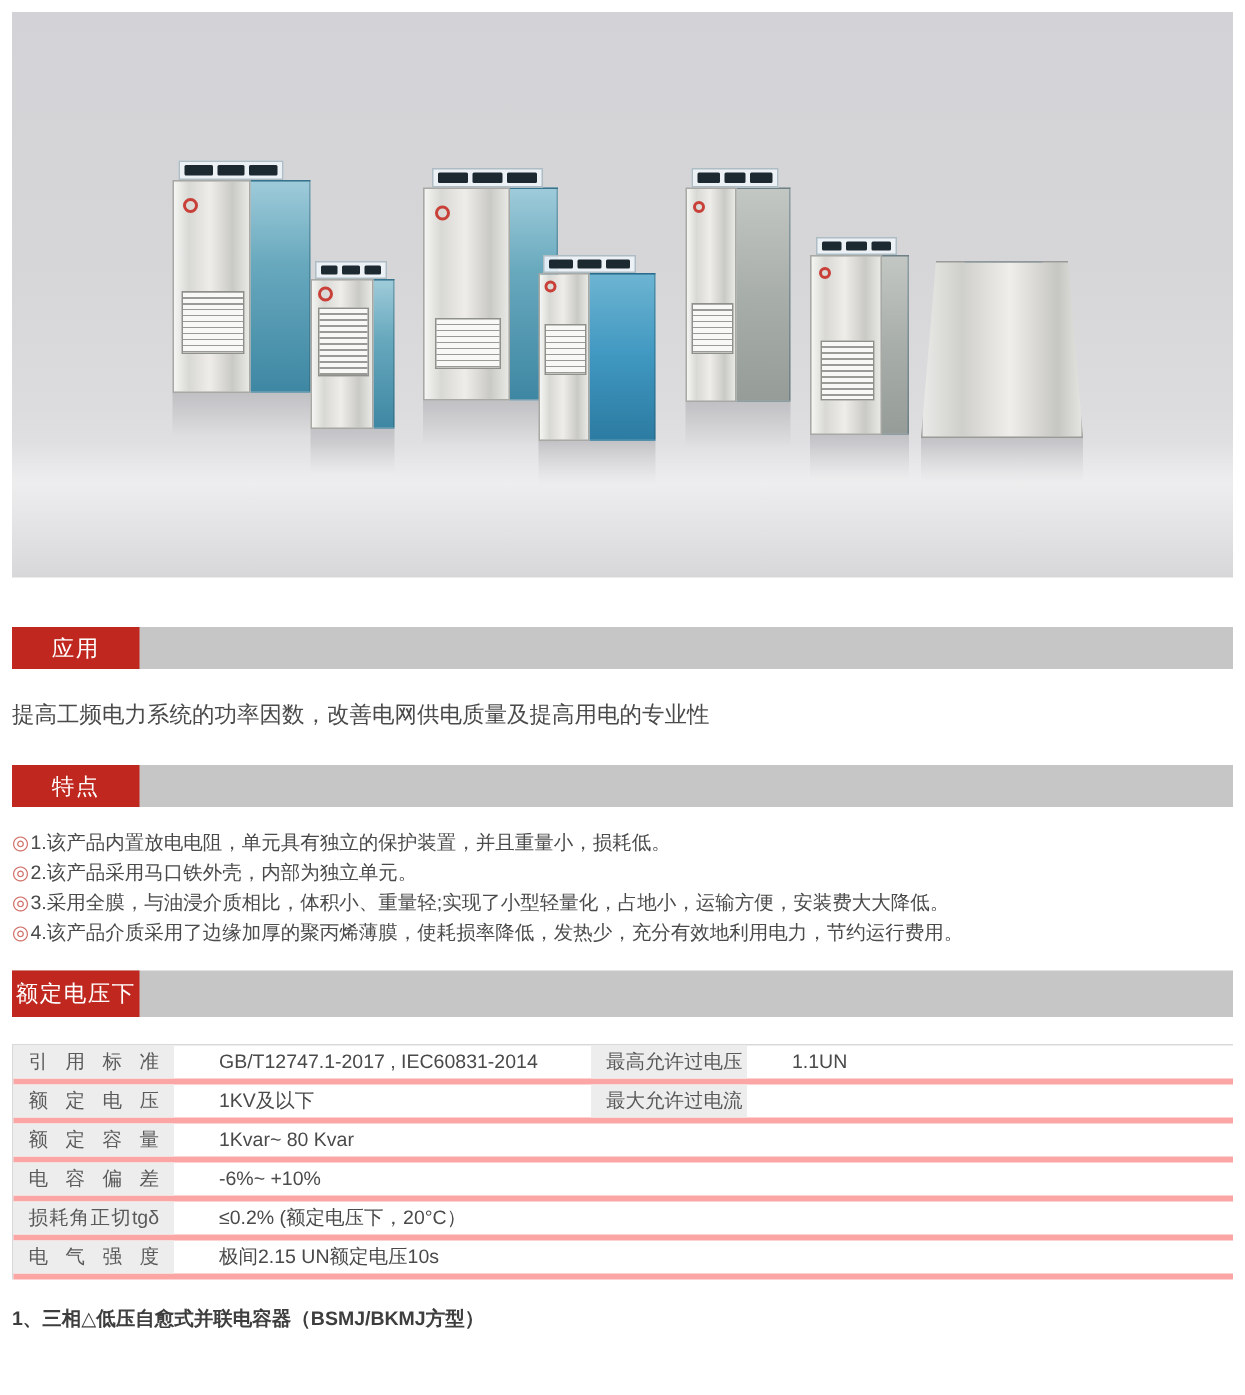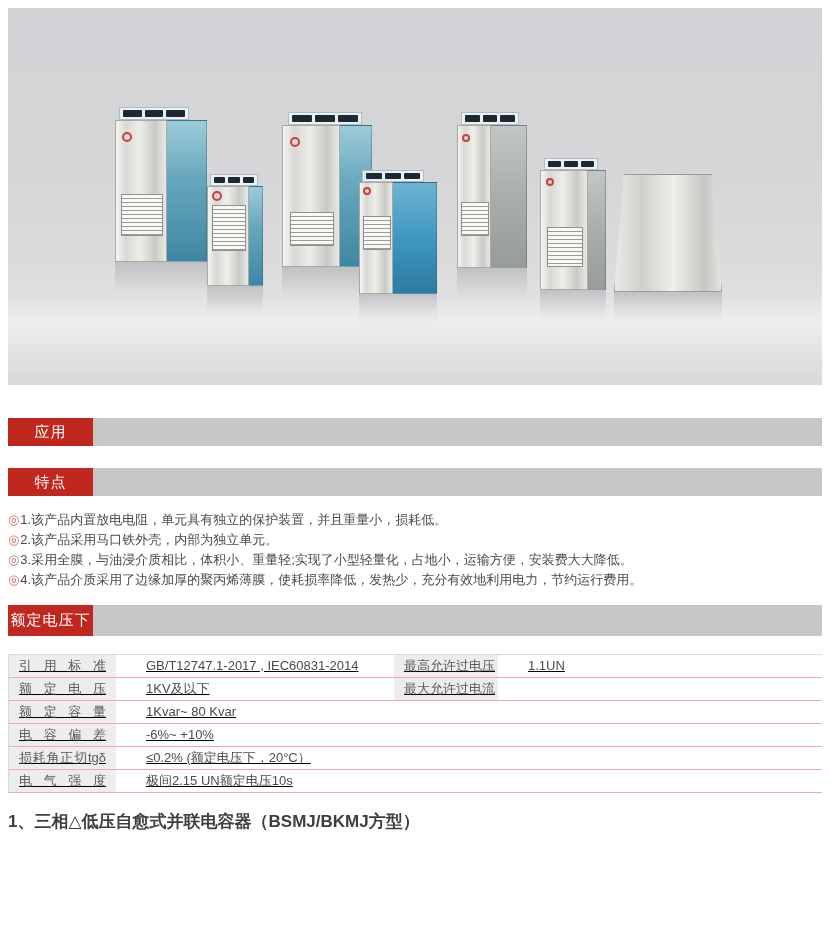--- a/index.html
+++ b/index.html
@@ -84,28 +84,28 @@
 
   
   .app-text { margin-top:20px; font-size:15px; color:#4a4a4a; line-height:22px; }
   .features { margin-top:14px; }
   .feat-item { font-size:13px; color:#4a4a4a; line-height:20px; }
   .feat-marker { color:#cf6a63; margin-right:1px; }
 
   
   .spec-table { margin-top:18px; border-top:1px solid #d9d9d9; border-left:1px solid #d9d9d9; }
   .spec-row { display:grid; grid-template-columns:107px 278px 104px 1fr;
-    border-bottom:1px solid #fca5a5; min-height:22.7px; align-items:center;text-decoration:underline; }
+    border-bottom:4px solid #fca5a5; min-height:22.7px; align-items:center; }
   .cell { font-size:13px; line-height:22px; white-space:nowrap; height:100%; }
   .cell.label { background:#ededed; color:#5a5a5a; padding:0 10px; }
   .cell.label span { display:block; text-align:justify; text-align-last:justify; }
   .cell.value { color:#4a4a4a; padding-left:30px; }
   .cell.value.span3 { grid-column:2 / 5; }
 
-  .footer-title { margin-top:17px; font-size:17px; font-weight:bold; color:#3e3e3e; }
+  .footer-title { margin-top:17px; font-size:13px; font-weight:bold; color:#3e3e3e; }
 </style>
 </head>
 <body>
 
 <div class="page">
 
   <div class="photo">
     <div class="cap cap1">
       <div class="terms">
           <div class="post"></div>
@@ -181,20 +181,21 @@
     <div class="cap cap7">
       <div class="front">
           <div class="capbox"></div>
         </div>
     </div>
   </div>
 
   <div class="section-bar bar-app">
     <div class="badge">应用</div>
   </div>
+  <div class="app-text">提高工频电力系统的功率因数，改善电网供电质量及提高用电的专业性</div>
 
   <div class="section-bar bar-feat">
     <div class="badge">特点</div>
   </div>
   <div class="features">
     <div class="feat-item"><span class="feat-marker">◎</span><span>1.该产品内置放电电阻，单元具有独立的保护装置，并且重量小，损耗低。</span></div>
     <div class="feat-item"><span class="feat-marker">◎</span><span>2.该产品采用马口铁外壳，内部为独立单元。</span></div>
     <div class="feat-item"><span class="feat-marker">◎</span><span>3.采用全膜，与油浸介质相比，体积小、重量轻;实现了小型轻量化，占地小，运输方便，安装费大大降低。</span></div>
     <div class="feat-item"><span class="feat-marker">◎</span><span>4.该产品介质采用了边缘加厚的聚丙烯薄膜，使耗损率降低，发热少，充分有效地利用电力，节约运行费用。</span></div>
   </div>

